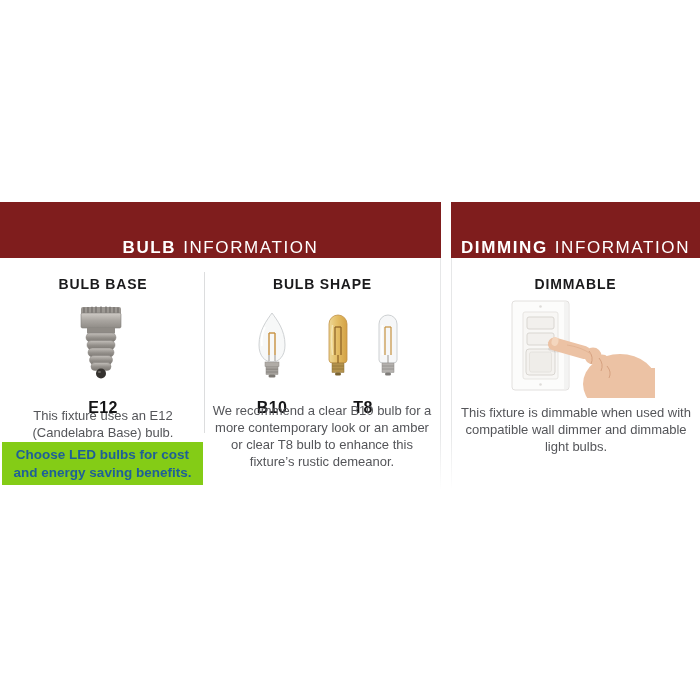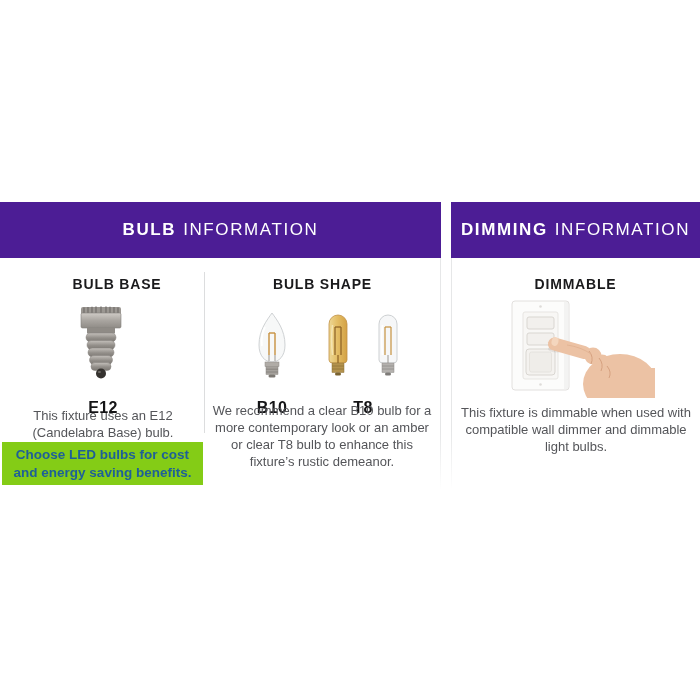--- a/index.html
+++ b/index.html
@@ -2,33 +2,33 @@
 <html><head>
 <meta charset="utf-8">
 <style>
   html,body{margin:0;padding:0;}
   body{
     width:700px;height:700px;background:#ffffff;position:relative;
     font-family:"Liberation Sans","DejaVu Sans",sans-serif;overflow:hidden;
   }
   .stage{position:absolute;inset:0;}
   .hdr{
-    position:absolute;top:202px;height:56px;background:#4c1d95;color:#fff;
-    display:flex;align-items:center;justify-content:center;
+    position:absolute;top:202px;height:56px;background:#7f1d1d;color:#fff;
+    display:flex;align-items:flex-end;justify-content:center;
     font-size:17px;letter-spacing:1.6px;
   }
   .hdr-left{left:0;width:441px;}
   .hdr-right{left:451px;width:249px;}
   .hdr .b{font-weight:700;margin-right:7px;}
   .hdr .r{font-weight:400;}
   .colhead{
     position:absolute;top:276px;text-align:center;color:#1A1A1C;
     font-size:14px;font-weight:700;letter-spacing:.8px;
   }
-  .ch-base{left:16px;width:202px;}
+  .ch-base{left:2px;width:202px;}
   .ch-shape{left:204px;width:237px;}
   .ch-dim{left:451px;width:249px;}
   .biglabel{
     position:absolute;top:383px;text-align:center;color:#141416;
     font-size:16px;font-weight:700;letter-spacing:.4px;margin-top:16px;
   }
   .bl-e12{left:2px;width:202px;}
   .bl-b10{left:247px;width:50px;}
   .bl-t8{left:338px;width:50px;}
   .para{

